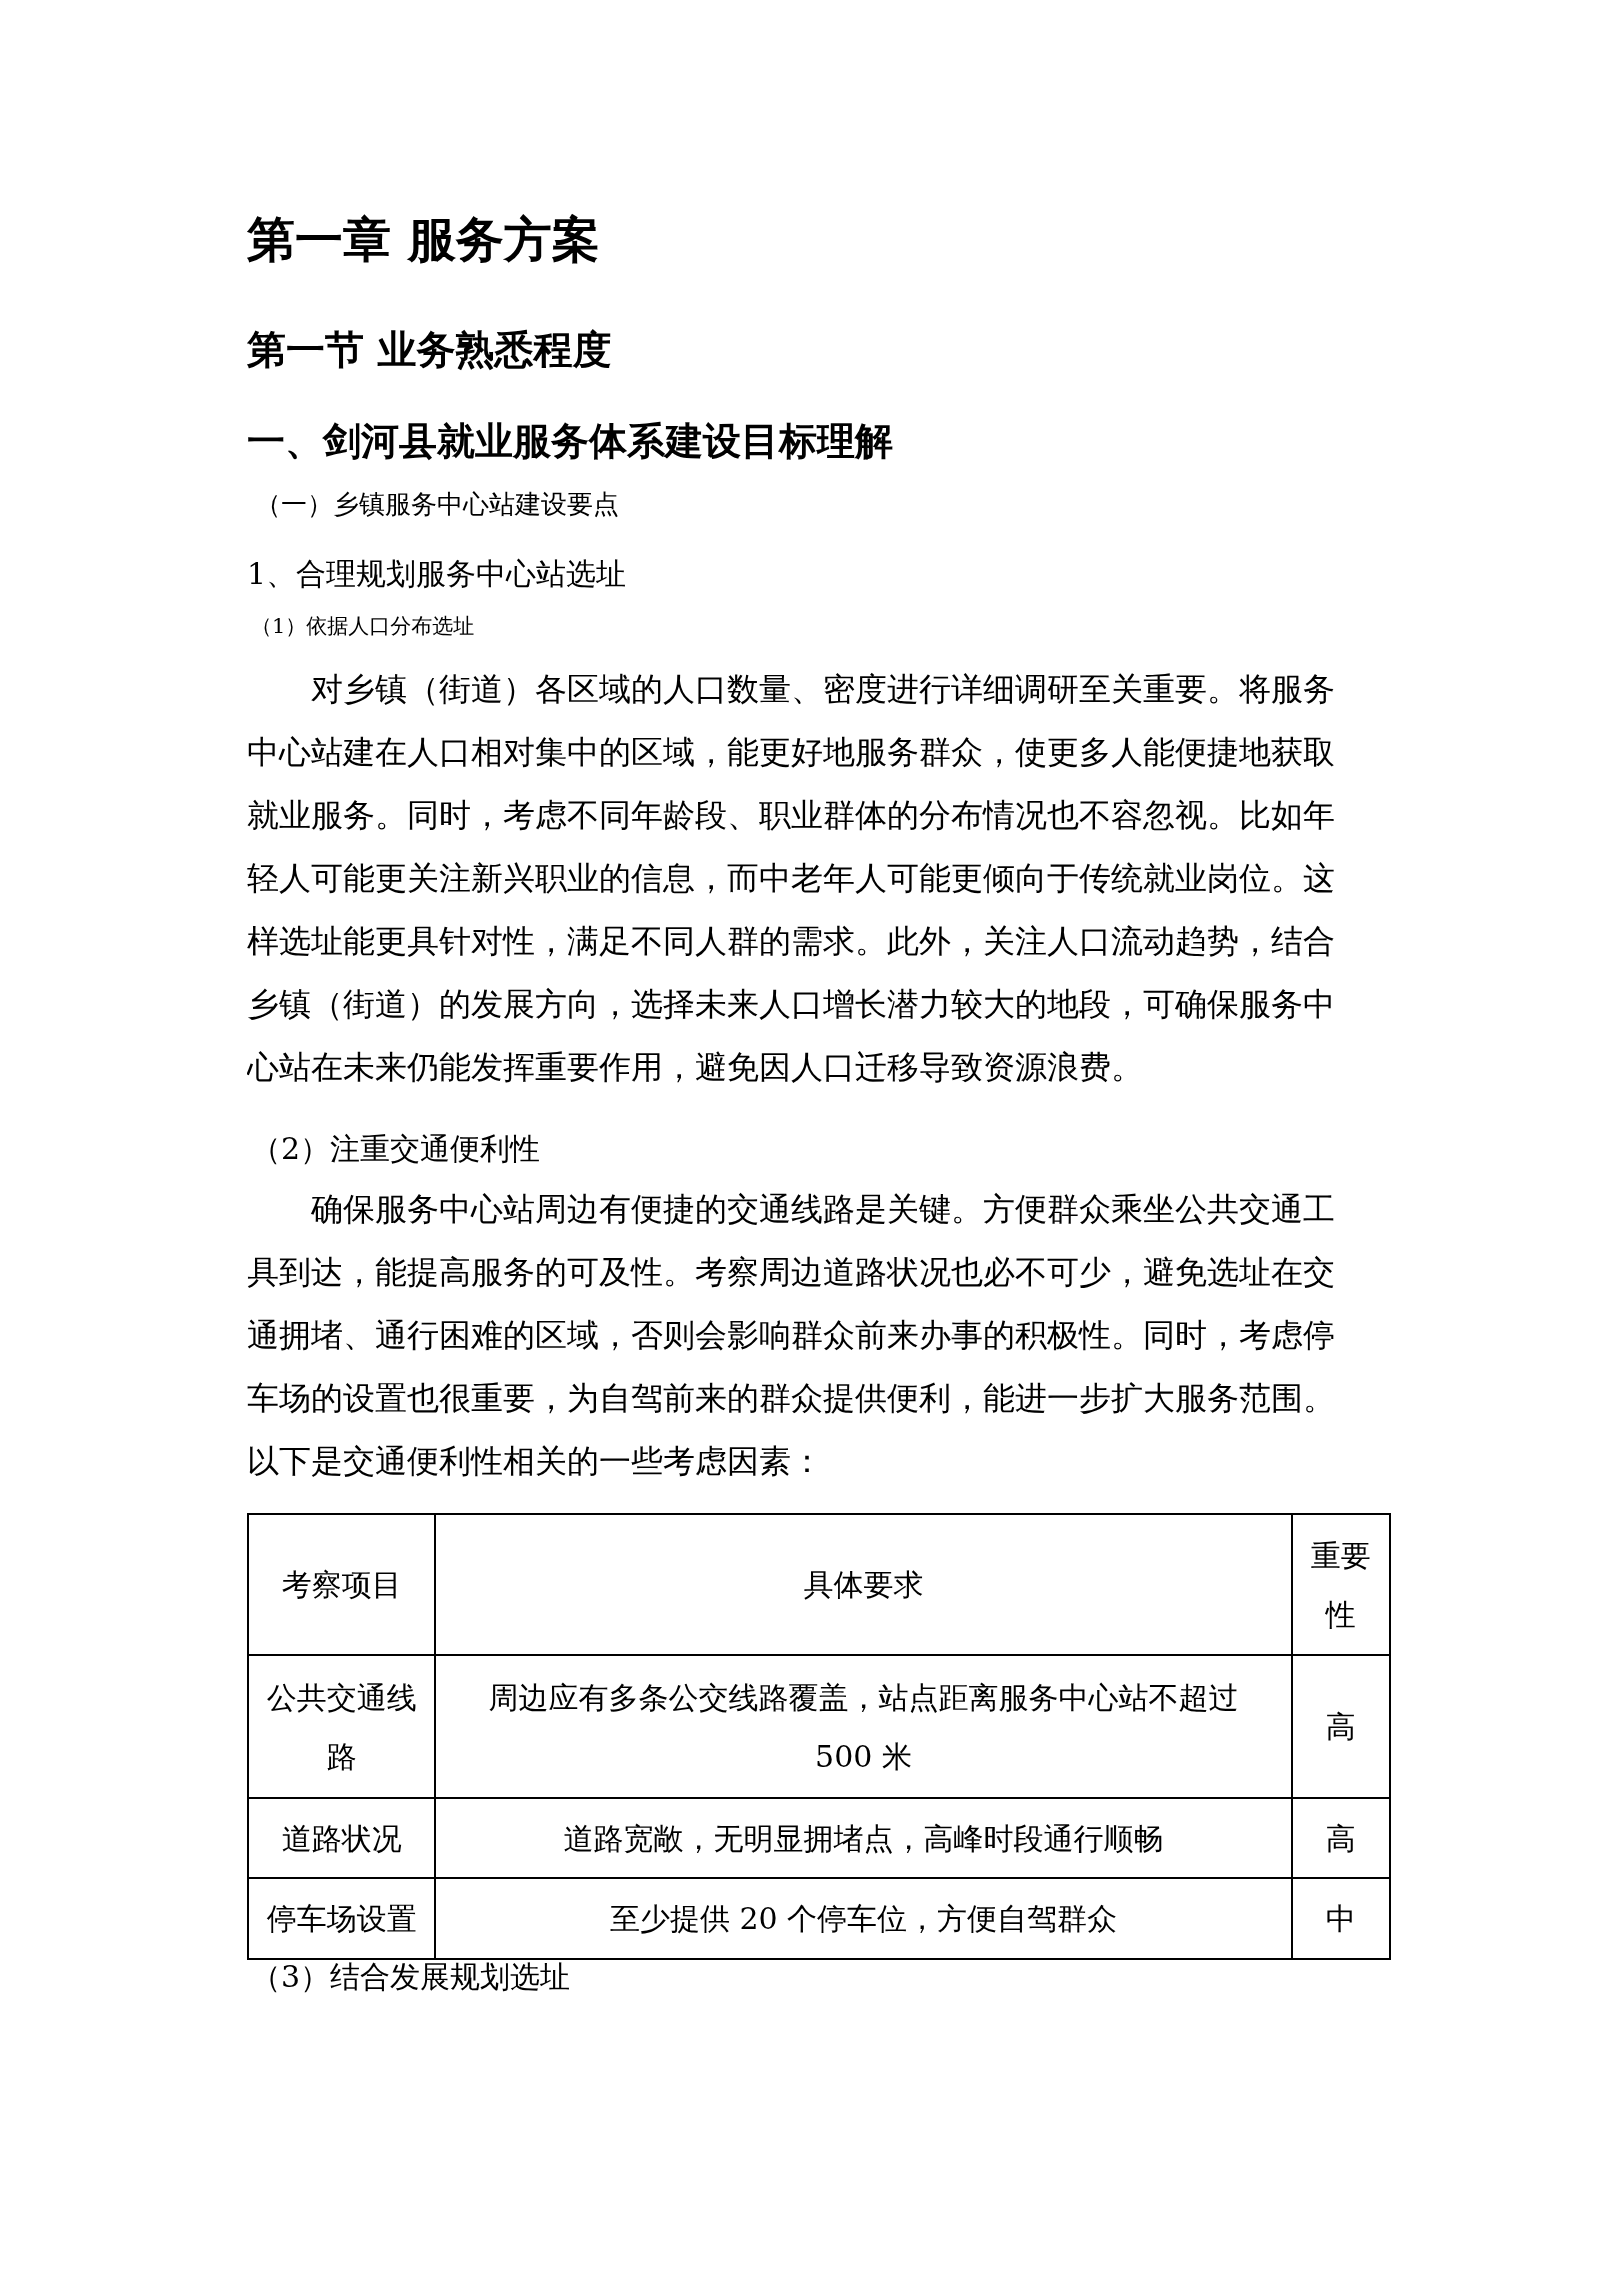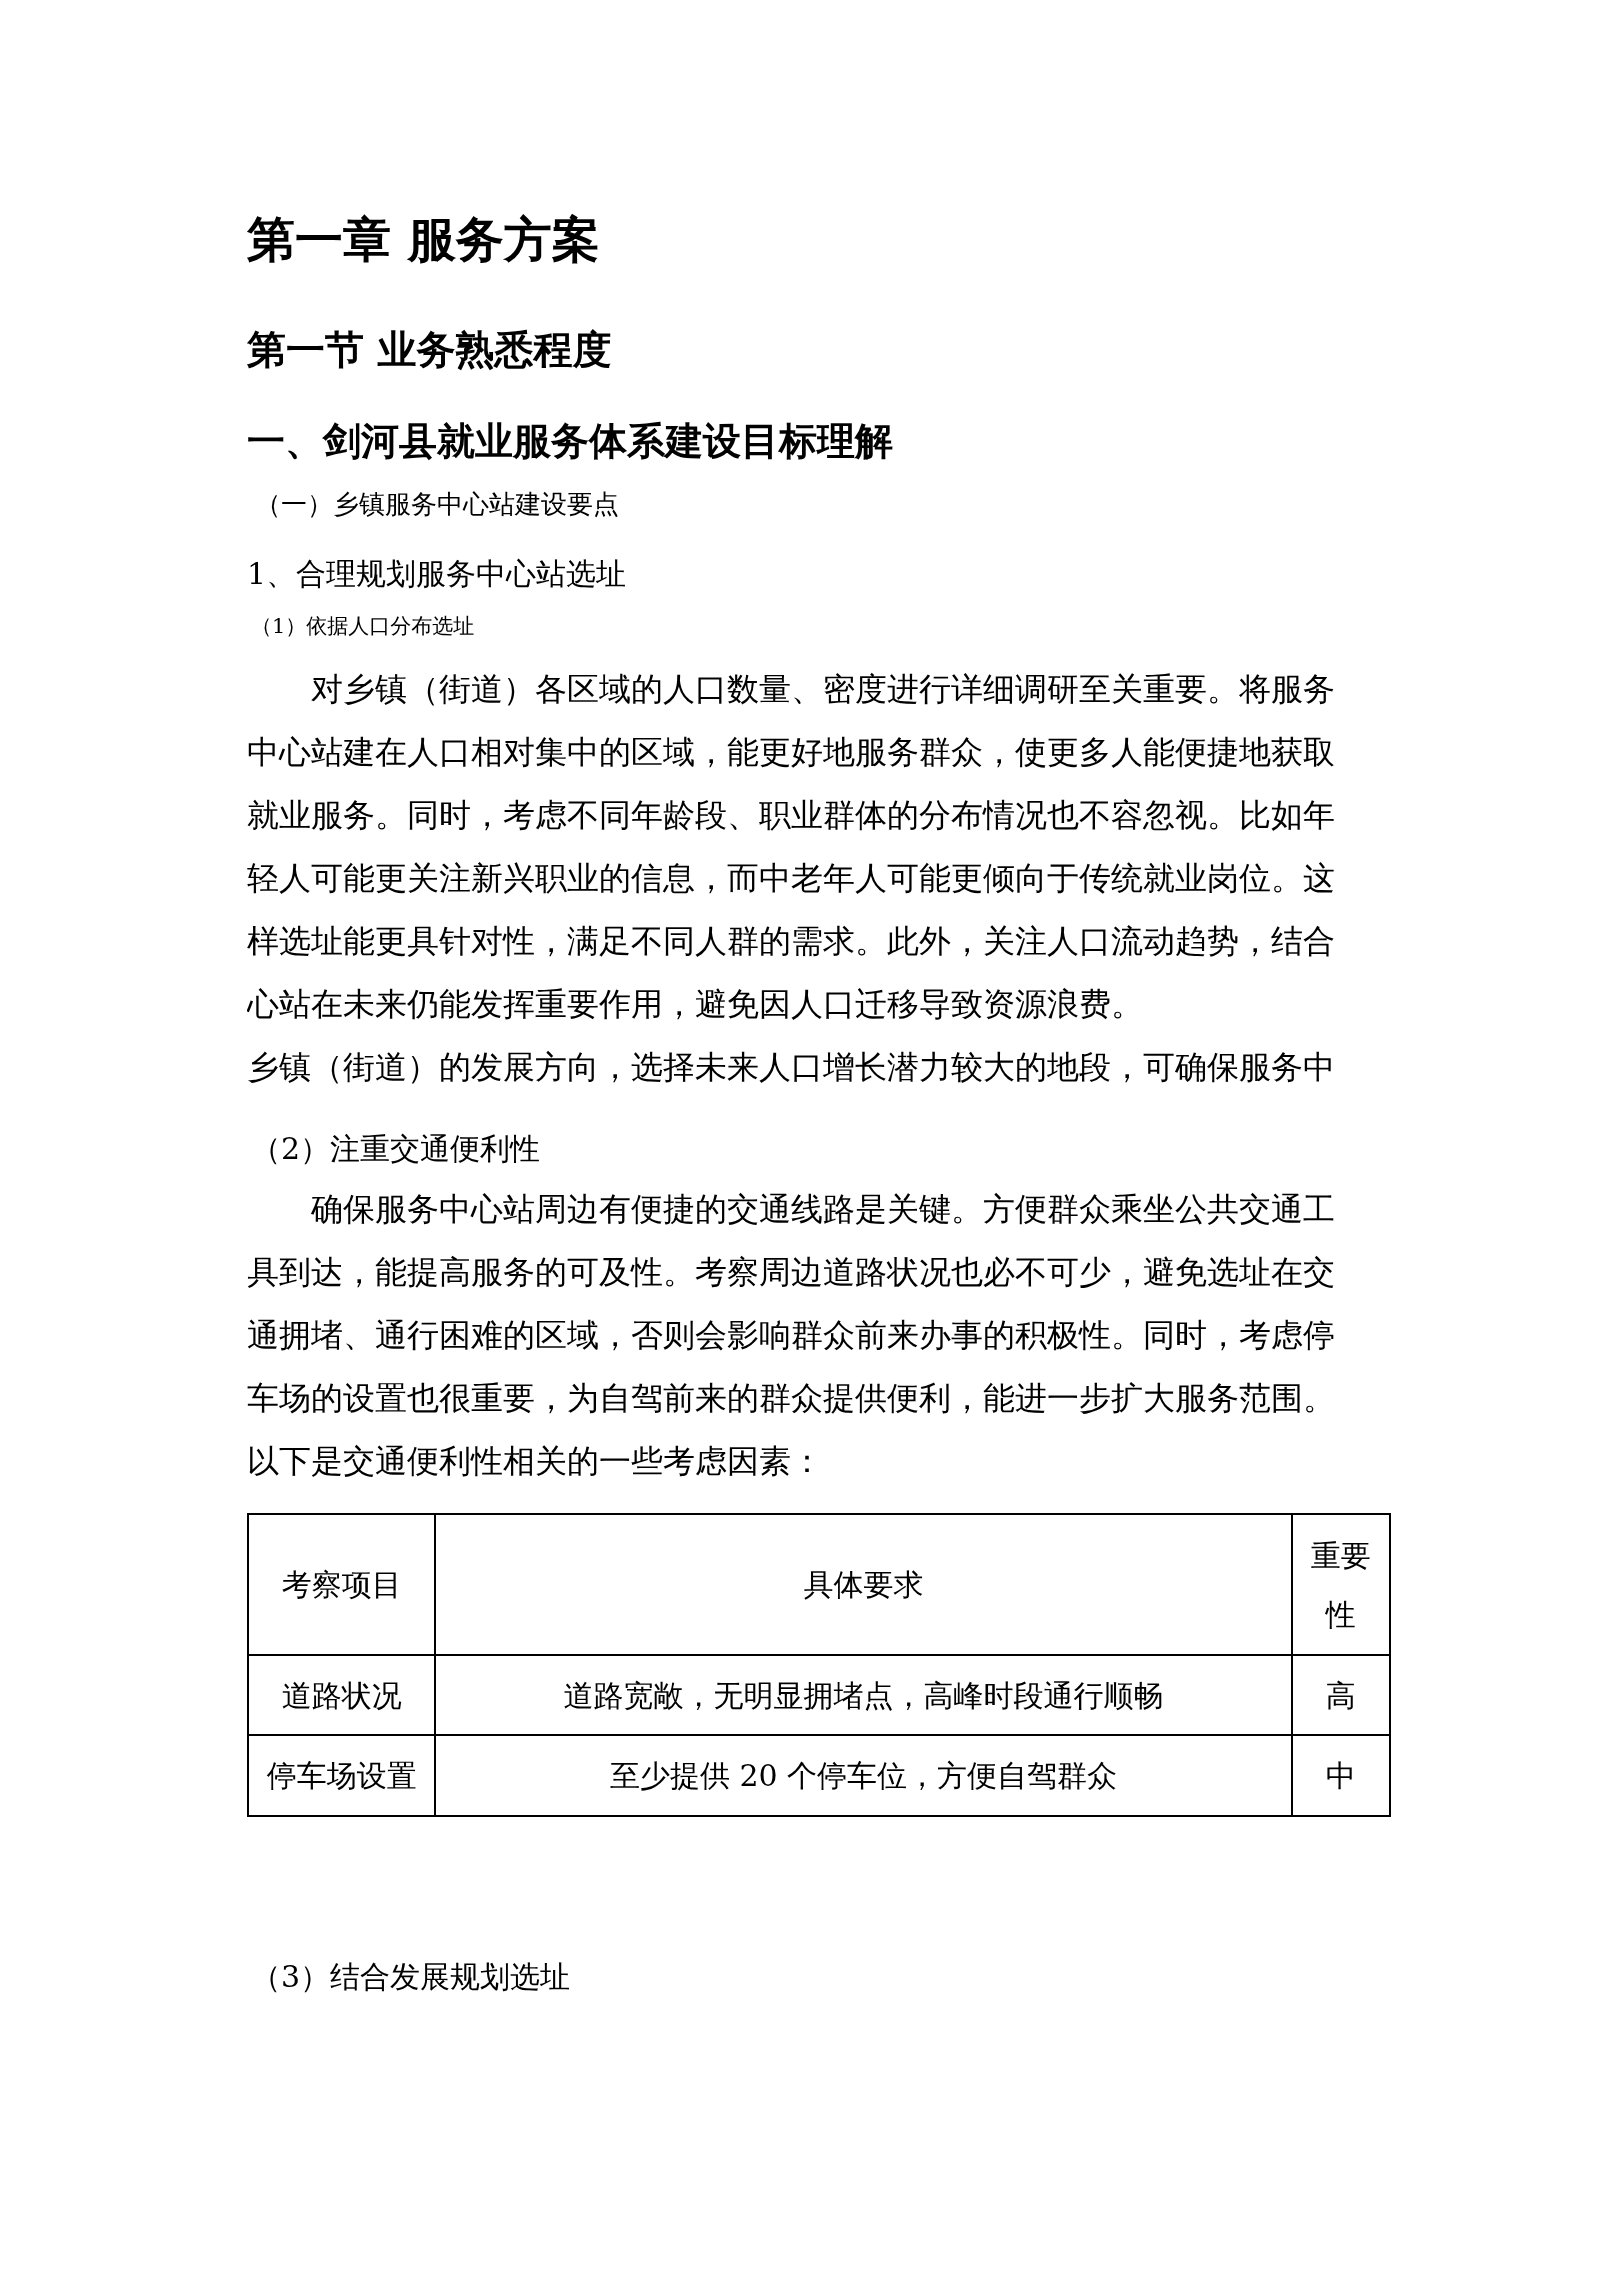--- a/index.html
+++ b/index.html
@@ -33,39 +33,44 @@
   <div class="abs h-sub">（一）乡镇服务中心站建设要点</div>
   <div class="abs h-num">1、合理规划服务中心站选址</div>
 
   <div class="abs h-paren">（1）依据人口分布选址</div>
   <div class="para para1">
     <span class="line">　　对乡镇（街道）各区域的人口数量、密度进行详细调研至关重要。将服务</span>
     <span class="line">中心站建在人口相对集中的区域，能更好地服务群众，使更多人能便捷地获取</span>
     <span class="line">就业服务。同时，考虑不同年龄段、职业群体的分布情况也不容忽视。比如年</span>
     <span class="line">轻人可能更关注新兴职业的信息，而中老年人可能更倾向于传统就业岗位。这</span>
     <span class="line">样选址能更具针对性，满足不同人群的需求。此外，关注人口流动趋势，结合</span>
+    <span class="line">乡镇（街道）的发展方向，选择未来人口增长潜力较大的地段，可确保服务中</span>
     <span class="line">心站在未来仍能发挥重要作用，避免因人口迁移导致资源浪费。</span>
-    <span class="line">乡镇（街道）的发展方向，选择未来人口增长潜力较大的地段，可确保服务中</span>
   </div>
 
   <div class="abs h-paren2">（2）注重交通便利性</div>
   <div class="para para2">
     <span class="line">　　确保服务中心站周边有便捷的交通线路是关键。方便群众乘坐公共交通工</span>
     <span class="line">具到达，能提高服务的可及性。考察周边道路状况也必不可少，避免选址在交</span>
     <span class="line">通拥堵、通行困难的区域，否则会影响群众前来办事的积极性。同时，考虑停</span>
     <span class="line">车场的设置也很重要，为自驾前来的群众提供便利，能进一步扩大服务范围。</span>
     <span class="line">以下是交通便利性相关的一些考虑因素：</span>
   </div>
 
   <table class="req">
     <tbody>
         <tr class="r0">
       <td class="c1"><span>考察项目</span></td>
       <td class="c2"><span>具体要求</span></td>
       <td class="c3"><span>重要</span><br><span>性</span></td>
+    </tr>
+    <tr class="r1">
+      <td><span>公共交通线</span><br><span>路</span></td>
+      <td><span>周边应有多条公交线路覆盖，站点距离服务中心站不超过</span><br><span>500 米</span></td>
+      <td>高</td>
     </tr>
     <tr class="r2">
       <td>道路状况</td>
       <td>道路宽敞，无明显拥堵点，高峰时段通行顺畅</td>
       <td>高</td>
     </tr>
     <tr class="r3">
       <td>停车场设置</td>
       <td>至少提供 20 个停车位，方便自驾群众</td>
       <td>中</td>

